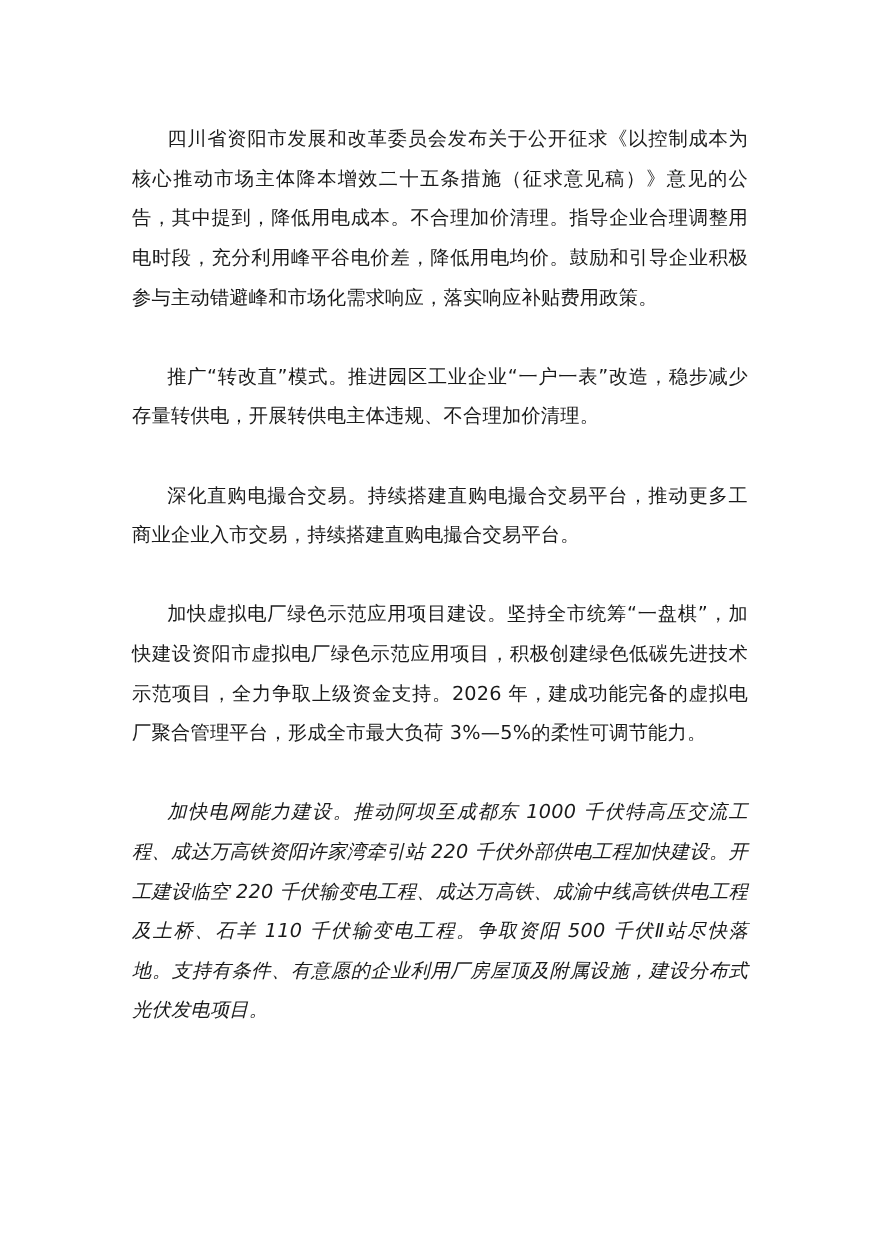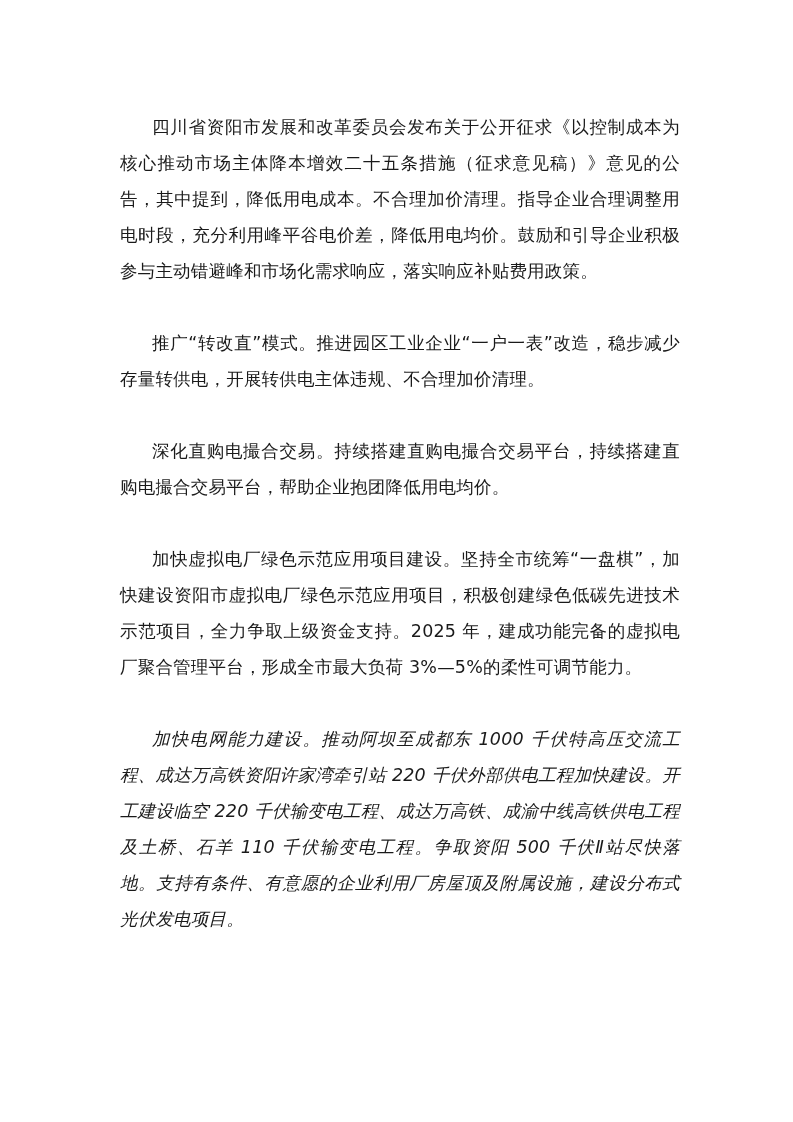--- a/index.html
+++ b/index.html
@@ -21,16 +21,16 @@
     letter-spacing: 0.2px;
   }
   .para:last-child { margin-bottom: 0; font-style: italic; }
 </style>
 </head>
 <body>
 
 <div class="page">
   <p class="para">四川省资阳市发展和改革委员会发布关于公开征求《以控制成本为核心推动市场主体降本增效二十五条措施（征求意见稿）》意见的公告，其中提到，降低用电成本。不合理加价清理。指导企业合理调整用电时段，充分利用峰平谷电价差，降低用电均价。鼓励和引导企业积极参与主动错避峰和市场化需求响应，落实响应补贴费用政策。</p>
   <p class="para">推广“转改直”模式。推进园区工业企业“一户一表”改造，稳步减少存量转供电，开展转供电主体违规、不合理加价清理。</p>
-  <p class="para">深化直购电撮合交易。持续搭建直购电撮合交易平台，持续搭建直购电撮合交易平台，帮助企业抱团降低用电均价。</p>
-  <p class="para">加快虚拟电厂绿色示范应用项目建设。坚持全市统筹“一盘棋”，加快建设资阳市虚拟电厂绿色示范应用项目，积极创建绿色低碳先进技术示范项目，全力争取上级资金支持。2025 年，建成功能完备的虚拟电厂聚合管理平台，形成全市最大负荷 3%—5%的柔性可调节能力。</p>
+  <p class="para">深化直购电撮合交易。持续搭建直购电撮合交易平台，推动更多工商业企业入市交易，持续搭建直购电撮合交易平台。</p>
+  <p class="para">加快虚拟电厂绿色示范应用项目建设。坚持全市统筹“一盘棋”，加快建设资阳市虚拟电厂绿色示范应用项目，积极创建绿色低碳先进技术示范项目，全力争取上级资金支持。2026 年，建成功能完备的虚拟电厂聚合管理平台，形成全市最大负荷 3%—5%的柔性可调节能力。</p>
   <p class="para">加快电网能力建设。推动阿坝至成都东 1000 千伏特高压交流工程、成达万高铁资阳许家湾牵引站 220 千伏外部供电工程加快建设。开工建设临空 220 千伏输变电工程、成达万高铁、成渝中线高铁供电工程及土桥、石羊 110 千伏输变电工程。争取资阳 500 千伏Ⅱ站尽快落地。支持有条件、有意愿的企业利用厂房屋顶及附属设施，建设分布式光伏发电项目。</p>
 </div>
 
 </body></html>

